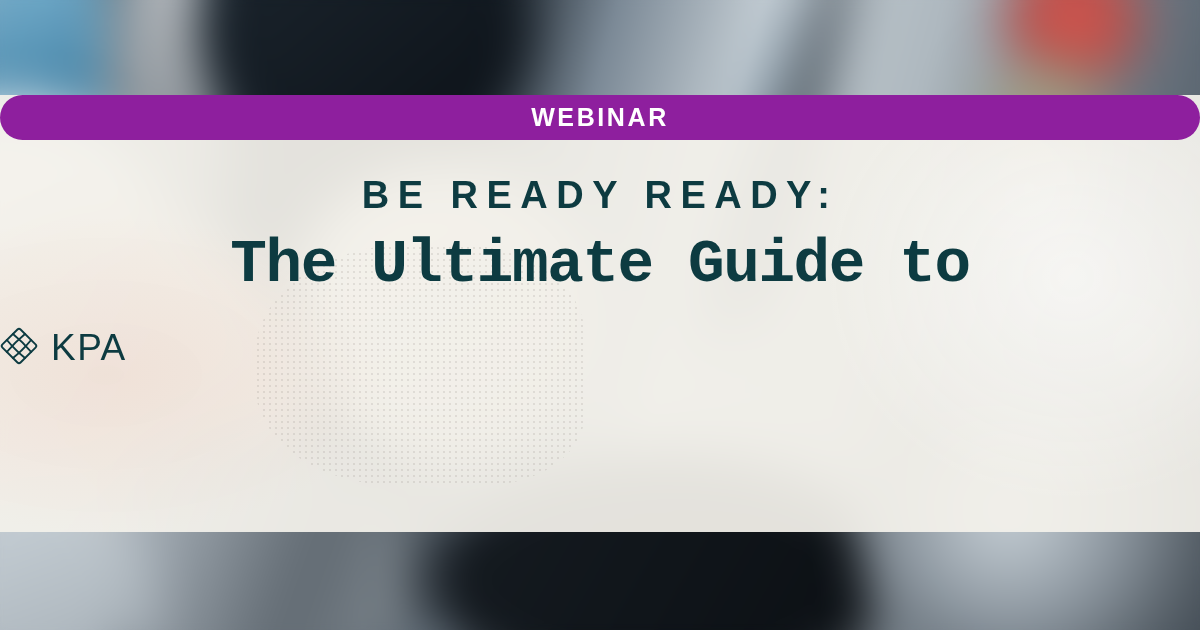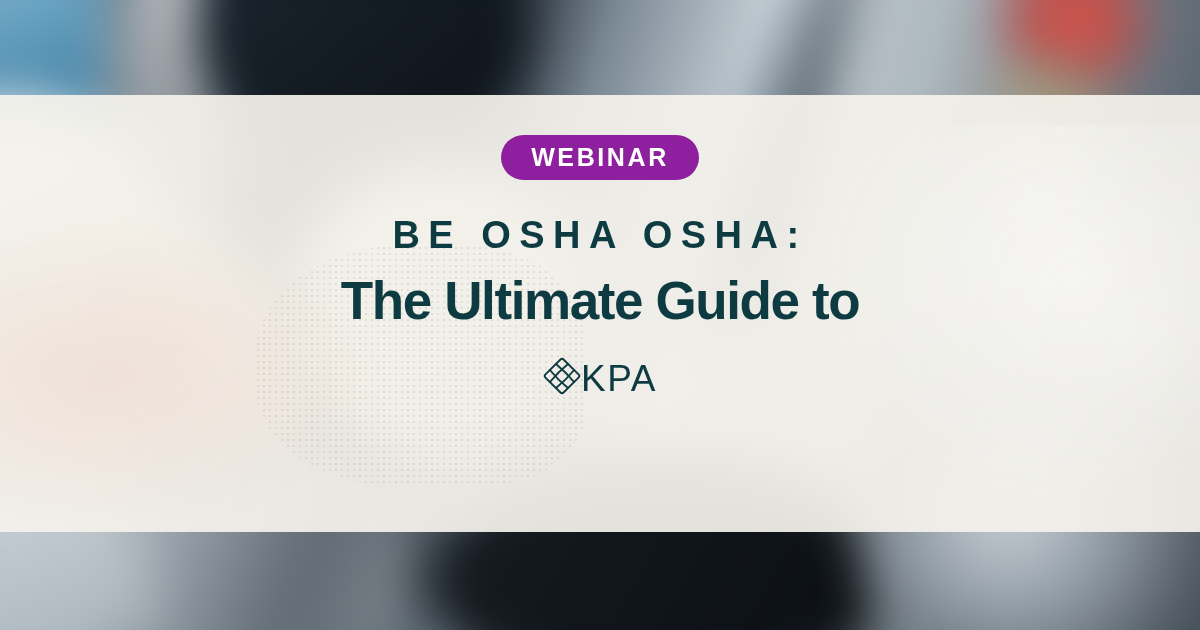--- a/index.html
+++ b/index.html
@@ -191,23 +191,21 @@
   }
 
   
   .content {
     position:absolute;
     left:0; right:0;
     top:95px;
     height:437px;
     display:flex;
     flex-direction:column;
-    align-items:center;
     justify-content:flex-start;
-    padding-top:40px;
   }
 
   .badge {
     display:inline-flex;
     align-items:center;
     justify-content:center;
     height:45px;
     padding:0 30px;
     border-radius:23px;
     background:#8E1F9E;
@@ -226,34 +224,35 @@
     font-weight:bold;
     letter-spacing:8.5px;
     line-height:1;
     text-align:center;
     font-family:"Liberation Sans", sans-serif;
   }
 
   .headline {
     margin-top:16px;
     color:#0D3B41;
-    font-size:53px;
+    font-size:61px;
     font-weight:bold;
     letter-spacing:-1.4px;
     line-height:1.16;
     text-align:center;
-    font-family:Liberation Sans, sans-serif;
+    font-family:Liberation Mono, monospace;
   }
   .headline .ln { display:block; }
 
   
   .logo {
     margin-top:26px;
     display:flex;
     align-items:center;
+    gap:13px;
   }
   .logo-mark { display:block; }
   .logo-word {
     color:#0D3B41;
     font-size:37px;
     font-weight:normal;
     letter-spacing:1.5px;
     line-height:1;
     font-family:"Liberation Sans", sans-serif;
   }
@@ -287,21 +286,21 @@
   <div class="band">
     <div class="band-warm"></div>
     <div class="band-soft"></div>
     <div class="band-texture"></div>
   </div>
 
   <div class="content">
 
     <div class="badge">WEBINAR</div>
 
-    <div class="eyebrow">BE OSHA OSHA:</div>
+    <div class="eyebrow">BE READY READY:</div>
 
     <div class="headline">
       <span class="ln">The Ultimate Guide to</span>
     </div>
 
     <div class="logo">
       <span class="logo-mark">
         <svg width="38" height="38" viewBox="0 0 38 38" aria-hidden="true">
           <g transform="rotate(45 19 19)" fill="none" stroke="#0D3B41" stroke-width="1.9" stroke-linecap="round" stroke-linejoin="round">
             <rect x="6.2" y="6.2" width="25.6" height="25.6" rx="2.2"></rect>

